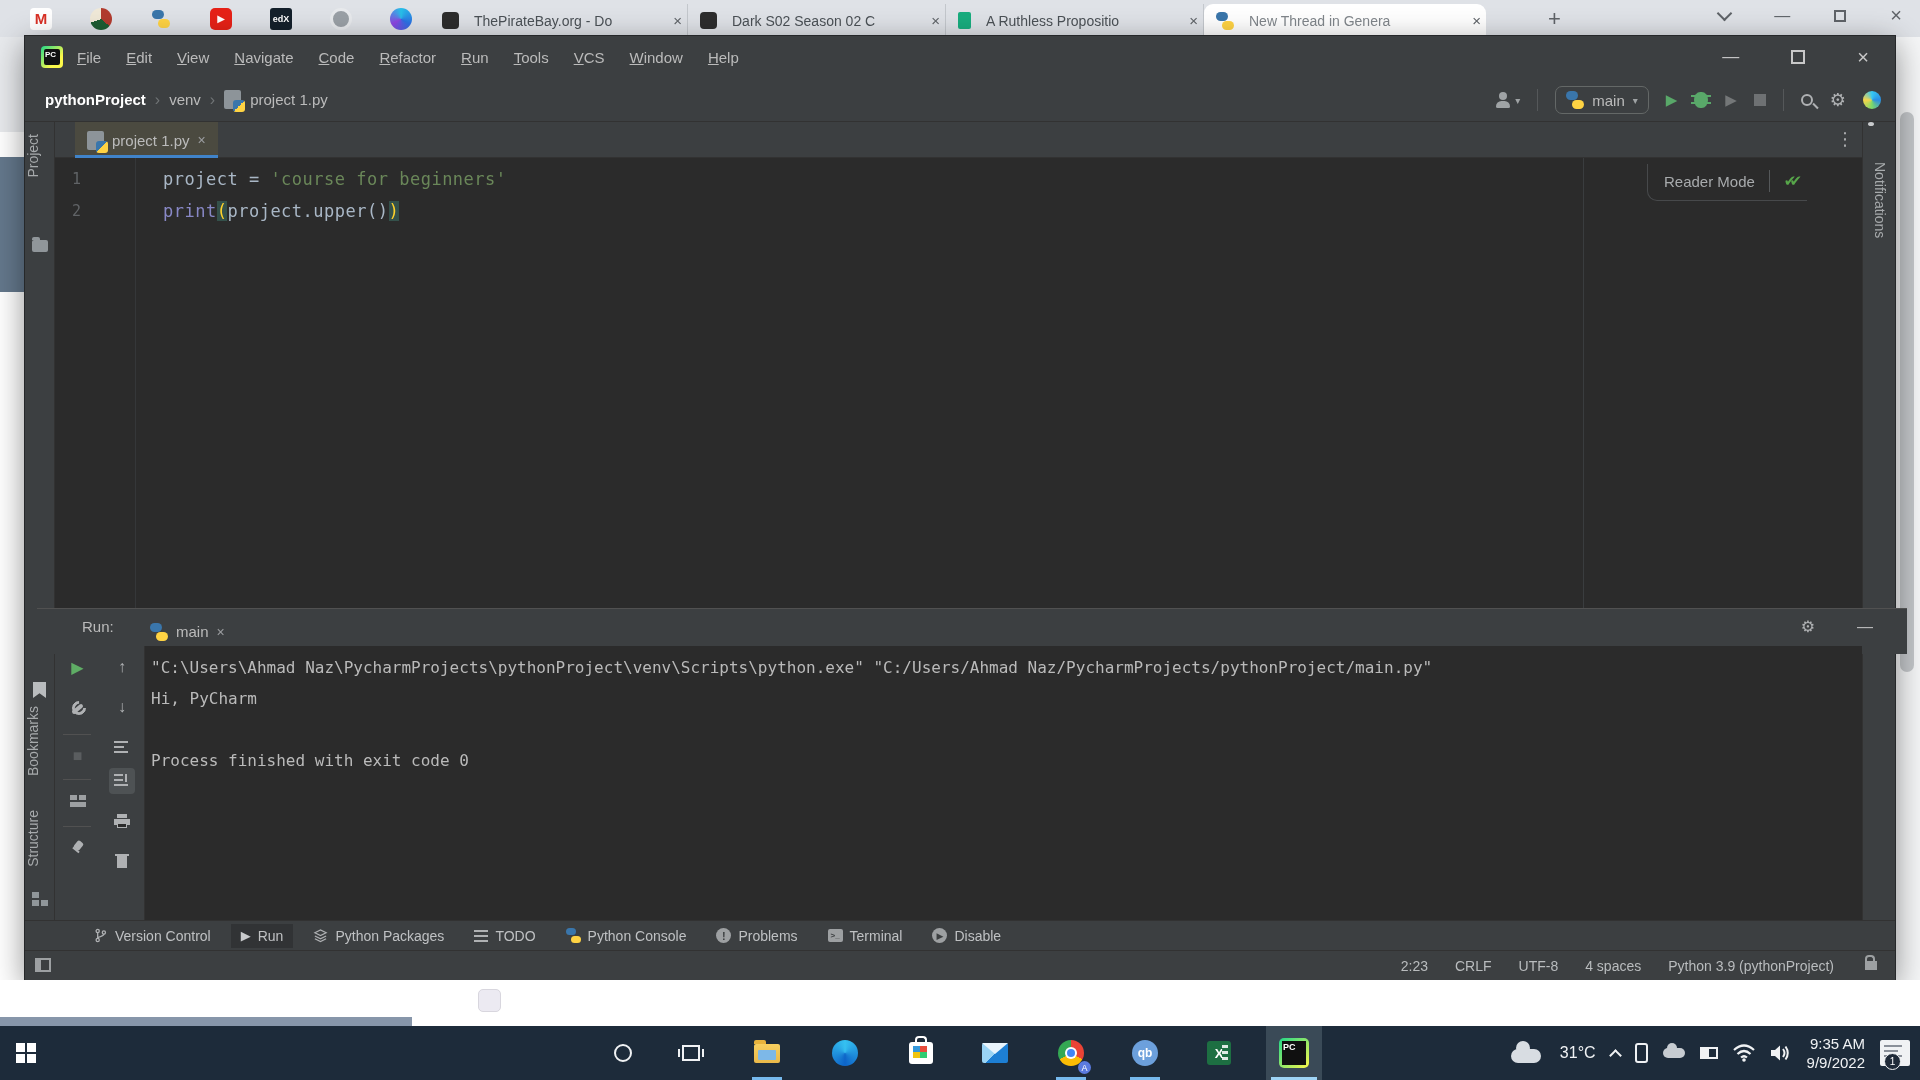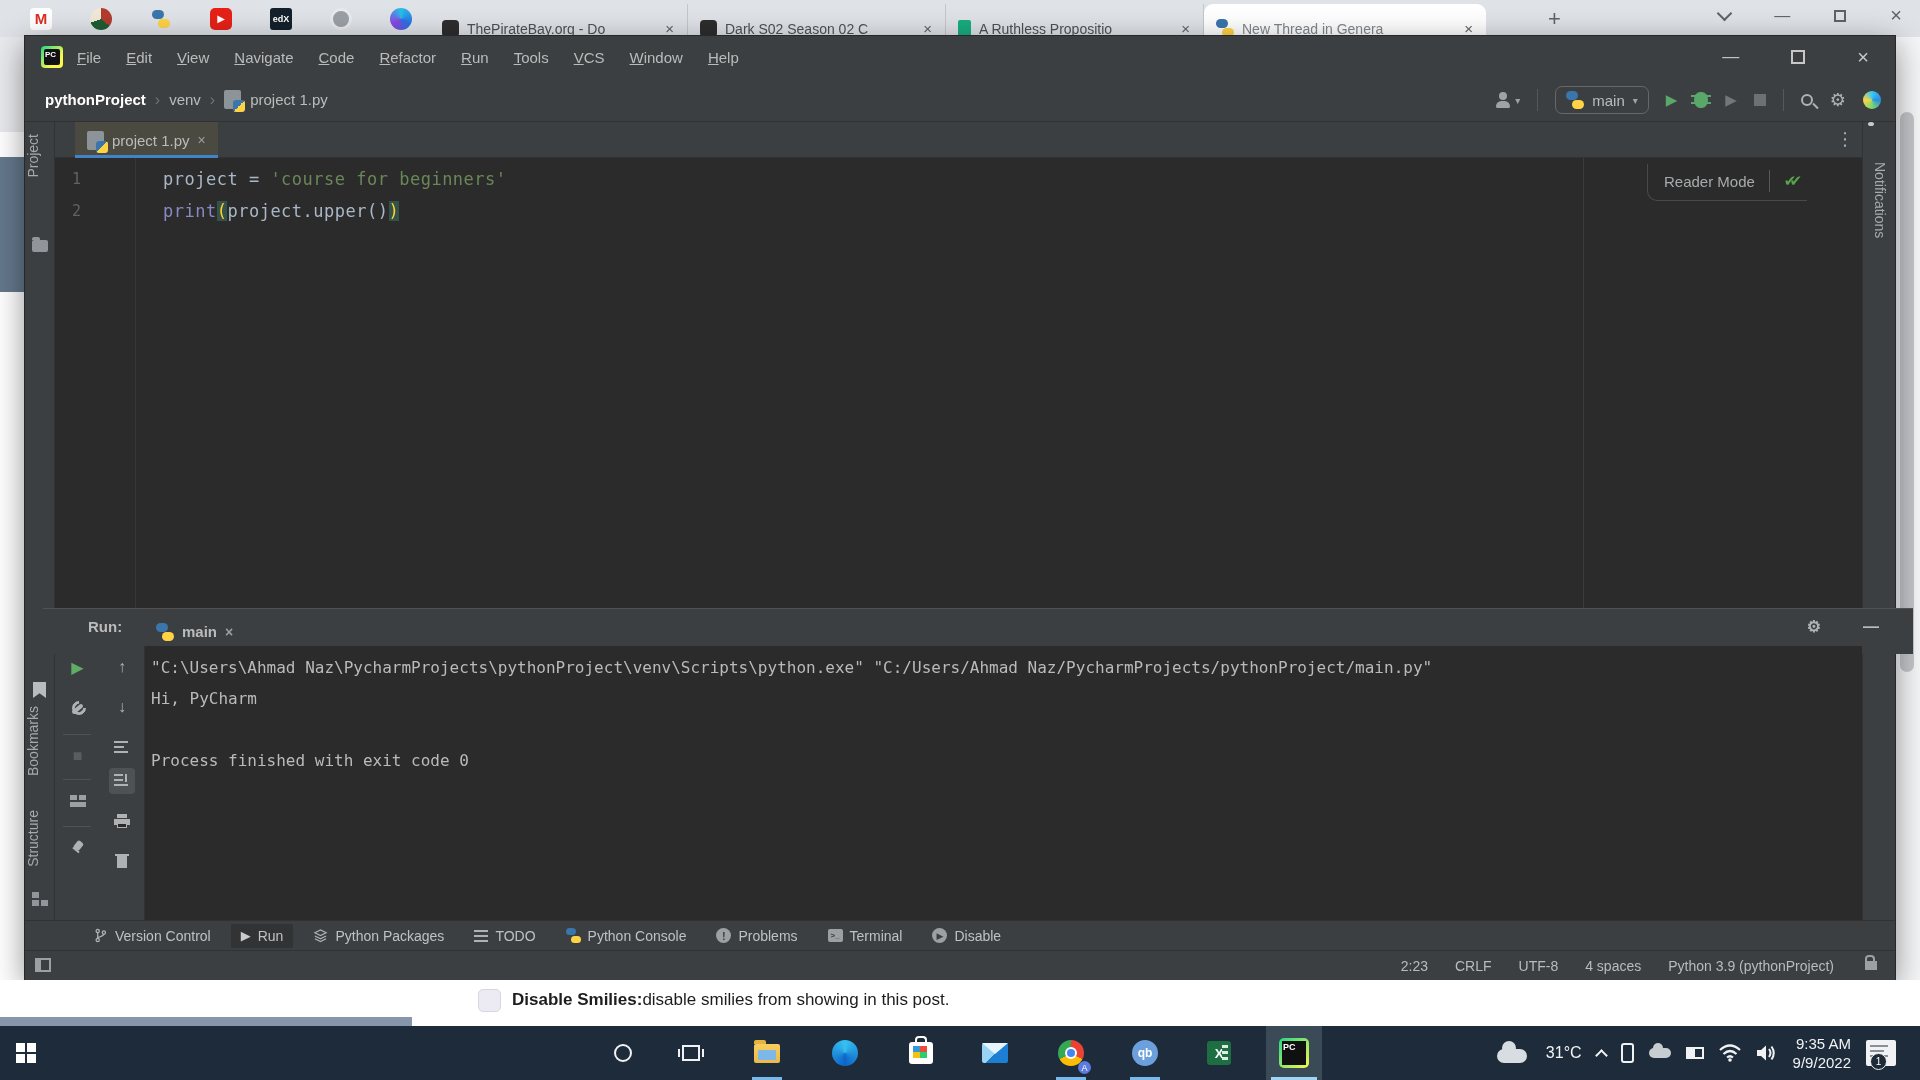--- a/index.html
+++ b/index.html
@@ -14,21 +14,21 @@
   .pin-crest { border-radius:50%; background:conic-gradient(#b23b2e 0 130deg,#1e5e33 130deg 250deg,#f0e9d8 250deg 360deg); }
   .pin-yt { background:#e62117; border-radius:5px; color:#fff; font-size:10px; }
   .pin-edx { background:#14202b; color:#fff; font-size:9px; font-weight:bold; border-radius:3px; }
   .pin-compass { border-radius:50%; background:#9aa0a6; border:3px solid #e8eaed; }
   .pin-sphere { border-radius:50%; background:conic-gradient(#27c0e8,#2b6fe3,#8e44e0,#27c0e8); }
   .py-ico { position:relative; width:18px; height:18px; display:inline-block; }
   .py-ico i { position:absolute; width:12px; height:9px; border-radius:5px; }
   .py-ico .py-b { left:0; top:0; background:#3a76ab; }
   .py-ico .py-y { right:0; bottom:0; background:#ffd343; }
   #btabs { position:absolute; left:430px; top:4px; height:33px; display:flex; }
-  .btab { width:258px; height:33px; display:flex; align-items:flex-end; gap:8px; padding:0 10px 0 12px;
+  .btab { width:258px; height:33px; display:flex; align-items:center; gap:15px; padding:0 2px 0 12px;
           border-right:1px solid #c3c7cc; color:#4b5156; font-size:14px; }
   .btab.active { background:#ffffff; border-radius:9px 9px 0 0; border-right:none; width:282px; color:#80868b; }
   .btitle { flex:1; white-space:nowrap; overflow:hidden; }
   .bclose { color:#5f6368; font-size:15px; padding:0 3px; }
   .fav { width:17px; height:17px; flex:0 0 auto; }
   .fav-dark { background:#2d2d2d; border-radius:4px; }
   .fav-book { background:#18ad7e; width:13px; border-radius:2px; }
   #new-tab-btn { position:absolute; left:1548px; top:6px; font-size:22px; color:#5f6368; }
   #bwin { position:absolute; right:18px; top:4px; display:flex; gap:44px; color:#5f6368; font-size:16px; align-items:center; }
   .chev { width:11px; height:11px; border-right:2px solid #5f6368; border-bottom:2px solid #5f6368; transform:rotate(45deg); margin-top:-5px; }
@@ -114,22 +114,22 @@
   .tok-v { color:#a9b7c6; } .tok-s { color:#6a8759; } .tok-k { color:#8888c6; }
   .tok-b { color:#ffd22b; background:#34514b; }
   #gutter-line { position:absolute; left:80px; top:0; bottom:0; width:1px; background:#353739; }
   #margin-line { position:absolute; left:1528px; top:0; bottom:0; width:1px; background:#3a3d3f; }
   #reader-mode { position:absolute; right:55px; top:6px; display:flex; align-items:center; gap:14px;
                  font-family:"Liberation Sans", sans-serif; font-size:15px; color:#a8abad;
                  border-left:1px solid #47494b; border-bottom:1px solid #47494b; border-radius:0 0 0 10px; padding:6px 4px 8px 16px; }
   .dblcheck { color:#57a64a; font-size:15px; letter-spacing:-7px; padding-right:8px; }
 
   
-  #run-header { position:absolute; left:18px; top:572px; width:100%; height:46px; background:#3c3f41;
-                border-top:1px solid #515151;font-weight:bold; }
+  #run-header { position:absolute; left:12px; top:572px; width:100%; height:46px; background:#3c3f41;
+                border-top:1px solid #515151; }
   #run-label { position:absolute; left:45px; top:9px; font-size:15px; color:#bbbbbb; }
   #run-tab { position:absolute; left:113px; top:0; height:100%; display:flex; align-items:center; gap:8px; font-size:15px; }
   #run-tab .bar { position:absolute; left:-6px; right:-6px; bottom:0; height:3px; background:#777c7f; border-radius:2px; }
   #run-hdr-icons { position:absolute; right:34px; top:8px; display:flex; gap:42px; align-items:center; }
   #run-body { position:absolute; left:30px; top:610px; right:33px; height:274px; background:#2b2b2b; }
   #runcol1 { position:absolute; left:0; top:0; bottom:0; width:45px; background:#3c3f41; }
   #runcol2 { position:absolute; left:45px; top:0; bottom:0; width:45px; background:#3c3f41; border-right:1px solid #323232; }
   .rc-ic { position:absolute; left:50%; transform:translateX(-50%); width:26px; height:26px;
            display:flex; align-items:center; justify-content:center; color:#afb1b3; font-size:16px; }
   .rc-sep { position:absolute; left:8px; width:28px; height:1px; background:#515151; }
@@ -221,21 +221,21 @@
              color:#fff; font-size:9px; display:flex; align-items:center; justify-content:center; }
   .qb { width:26px; height:26px; border-radius:50%; background:#6ca0dc; color:#fff; font-weight:bold; font-size:12px;
         display:flex; align-items:center; justify-content:center; }
   .excel { width:24px; height:24px; background:#1d6f42; border-radius:3px; color:#fff; font-weight:bold; font-size:13px;
            display:flex; align-items:center; justify-content:center; position:relative; }
   .excel:after { content:""; position:absolute; right:3px; top:4px; width:6px; height:16px;
         background:repeating-linear-gradient(#fff 0 3px,#1d6f42 3px 6px); opacity:.85; }
   .pc-task { width:30px; height:30px; border-radius:5px; background:linear-gradient(135deg,#21d789,#fcf84a); position:relative; }
   .pc-task i { position:absolute; inset:3px; background:#101010; color:#fff; font-style:normal; font-size:9px; font-weight:bold; padding:1px; }
   .tbtn.focused { background:#3a4a57; }
-  #tray { position:absolute; right:0; top:0; height:54px; display:flex; align-items:center; gap:15px; padding-right:24px; color:#f0f2f4; }
+  #tray { position:absolute; right:0; top:0; height:54px; display:flex; align-items:center; gap:15px; padding-right:10px; color:#f0f2f4; }
   .cloud { width:30px; height:14px; background:#d8dde2; border-radius:8px; position:relative; }
   .cloud:before { content:""; position:absolute; left:5px; top:-8px; width:14px; height:14px; background:#d8dde2; border-radius:50%; }
   .cloud:after { content:""; position:absolute; right:2px; top:-6px; width:11px; height:11px; background:#f5a623; border-radius:50%; z-index:-1; }
   .wcloud { position:relative; width:34px; height:24px; }
   .temp { font-size:16px; }
   .chev-up { width:9px; height:9px; border-left:2px solid #f0f2f4; border-top:2px solid #f0f2f4; transform:rotate(45deg); margin-top:4px; }
   .phone { width:13px; height:20px; border:2px solid #f0f2f4; border-radius:3px; }
   .gcloud { width:22px; height:10px; background:#c7ccd1; border-radius:6px; position:relative; }
   .gcloud:before { content:""; position:absolute; left:4px; top:-5px; width:10px; height:10px; background:#c7ccd1; border-radius:50%; }
   .batt { width:18px; height:12px; border:2px solid #f0f2f4; position:relative; }
@@ -558,21 +558,20 @@
         <span>4 spaces</span>
         <span>Python 3.9 (pythonProject)</span>
         <span class="lock"></span>
       </div>
   </div>
 </div>
 
 <div id="web-strip">
   <div class="page-bar"></div>
   <span id="web-check"></span>
-  <span id="web-label"><b>Disable Smilies:</b><span>disable smilies from showing in this post.</span></span>
 </div>
 
 <div id="taskbar">
   <span id="start">
       <i></i>
       <i></i>
       <i></i>
       <i></i>
     </span>
   <span class="tbtn" style="left:600px;">

